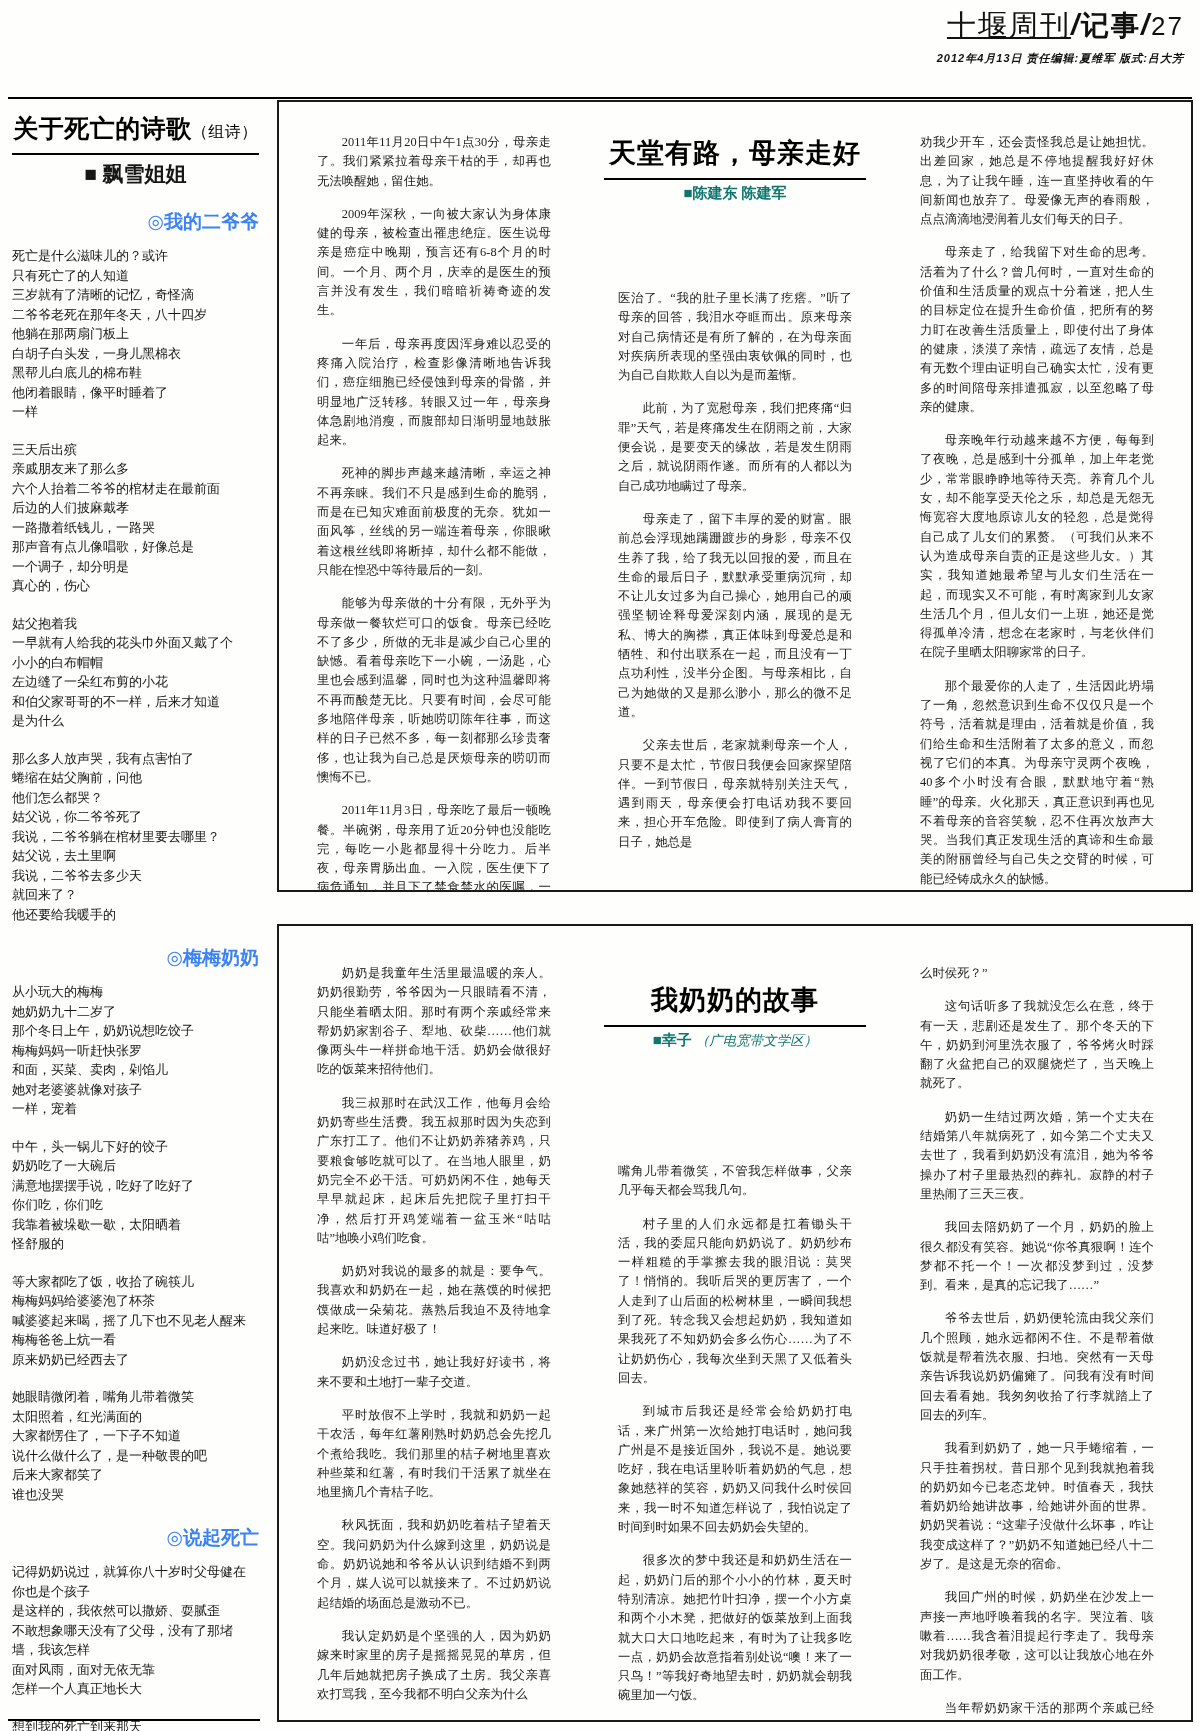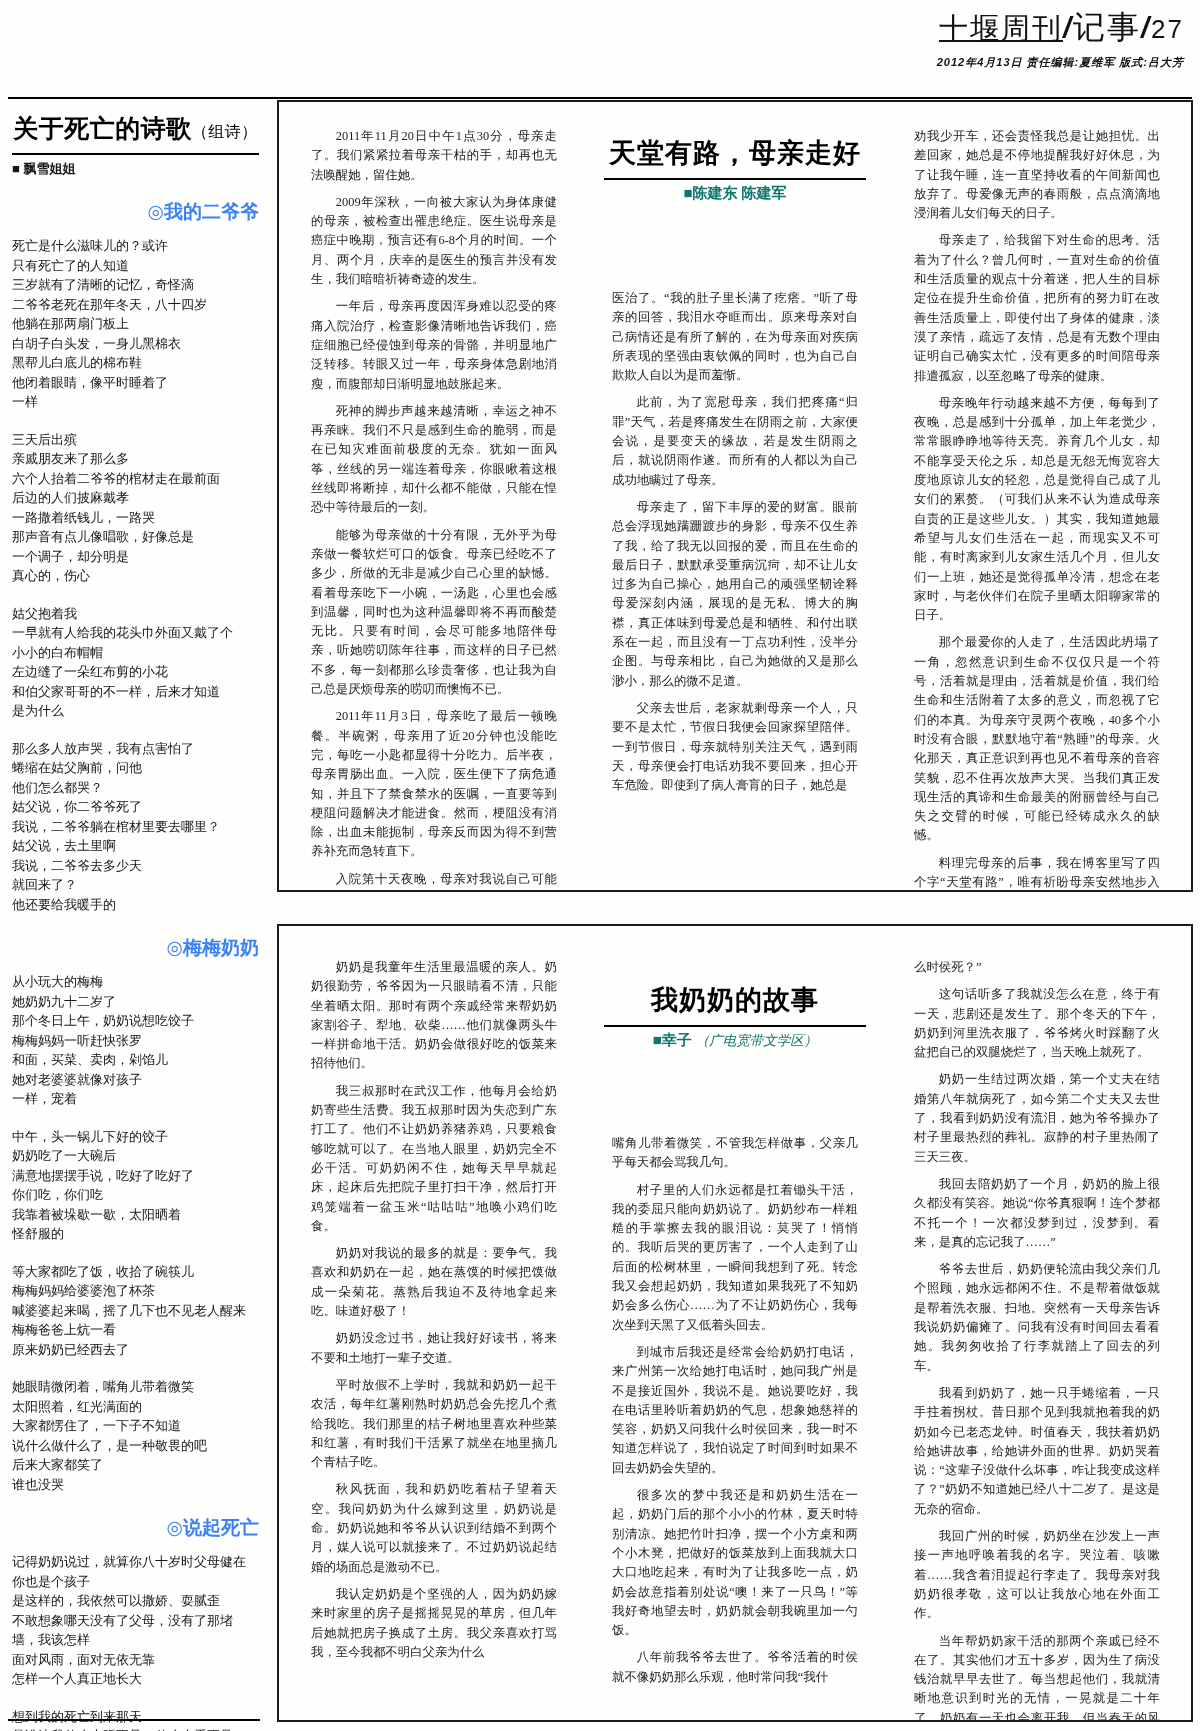--- a/index.html
+++ b/index.html
@@ -4,55 +4,55 @@
 <style>
   html,body{margin:0;padding:0;background:#e8e8e4;}
   .page{position:relative;width:1200px;height:1731px;background:#fefefc;color:#161616;
         font-family:"Liberation Serif","DejaVu Serif",serif;overflow:hidden;margin:0 auto;}
 
   
   .masthead{position:absolute;top:6px;right:16px;text-align:right;font-family:"Liberation Sans","DejaVu Sans",sans-serif;}
   .m-line1{font-size:29px;letter-spacing:2px;color:#111;}
   .m-pub{font-weight:400;text-decoration:underline;}
   .m-sep{font-weight:700;font-style:italic;}
-  .m-section{font-weight:400;font-size:32px;}
+  .m-section{font-weight:700;font-size:28px;}
   .m-page{font-size:26px;}
   .dateline{margin-top:5px;font-size:11px;font-weight:700;font-style:italic;letter-spacing:1px;color:#111;}
   .top-rule{position:absolute;left:8px;width:1184px;top:97px;height:2px;background:#000;}
   .left-bottom-rule{position:absolute;left:8px;width:252px;top:1719px;height:2px;background:#000;}
 
   
   .poems{position:absolute;left:12px;top:112px;width:247px;}
   .poem-title{text-align:center;font-family:"Liberation Sans","DejaVu Sans",sans-serif;font-weight:700;
               font-size:25px;letter-spacing:0.5px;color:#000;white-space:nowrap;}
   .poem-title-suffix{font-size:16px;font-weight:400;}
   .poem-rule{height:2px;background:#000;margin:8px 0 5px;}
-  .poem-author{font-family:Liberation Sans, sans-serif;font-weight:700;font-size:13px;}
+  .poem-author{text-align:center;font-family:Liberation Serif, serif;font-weight:700;font-size:21px;}
   .poem-head{font-family:"Liberation Sans","DejaVu Sans",sans-serif;font-weight:700;font-size:19px;margin:21px 0 11px;color:#3b82f6;text-align:right;}
   .stanza{margin-bottom:18px;}
   .poem-line{font-size:13px;line-height:19.5px;}
 
   
   .art-box{position:absolute;left:277px;width:916px;border:2px solid #1a1a1a;box-sizing:border-box;background:transparent;}
   .box1{top:100px;height:792px;}
   .box2{top:924px;height:798px;}
   .col{position:absolute;top:0;bottom:0;width:262px;overflow:hidden;box-sizing:border-box;}
   .c1{left:24px;}.c2{left:325px;}.c3{left:627px;}
   .box1 .c1,.box1 .c3{padding-top:17px;}
   .box2 .c1,.box2 .c3{padding-top:24px;}
 
   .title-block{text-align:center;}
   .tb1{margin-top:33px;margin-bottom:86px;}
-  .tb2{margin-top:56px;margin-bottom:84px;}
+  .tb2{margin-top:56px;margin-bottom:112px;}
   .art-title{font-family:"Liberation Sans","DejaVu Sans",sans-serif;font-weight:700;font-size:27px;letter-spacing:1px;color:#000;white-space:nowrap;}
   .title-rule{height:2px;background:#000;margin:7px 0 4px;}
   .art-byline{font-family:"Liberation Sans","DejaVu Sans",sans-serif;font-weight:700;font-size:15px;color:#0f766e;}
   .byline-extra{font-weight:400;font-style:italic;font-size:13.5px;font-family:"Liberation Serif","DejaVu Serif",serif;}
 
-  .para{margin:8px;font-size:12.4px;line-height:19.3px;text-align:justify;text-indent:2em;color:#1c1c1c;}
+  .para{margin:14px;font-size:12.4px;line-height:19.3px;text-align:justify;text-indent:2em;color:#1c1c1c;}
   .para.noind{text-indent:0;}
 </style>
 </head>
 <body>
 
 <div class="page">
 
   <div class="masthead">
     <div class="m-line1">
       <span class="m-pub">十堰周刊</span><span class="m-sep">/</span><span class="m-section">记事</span><span class="m-sep">/</span><span class="m-page">27</span>

